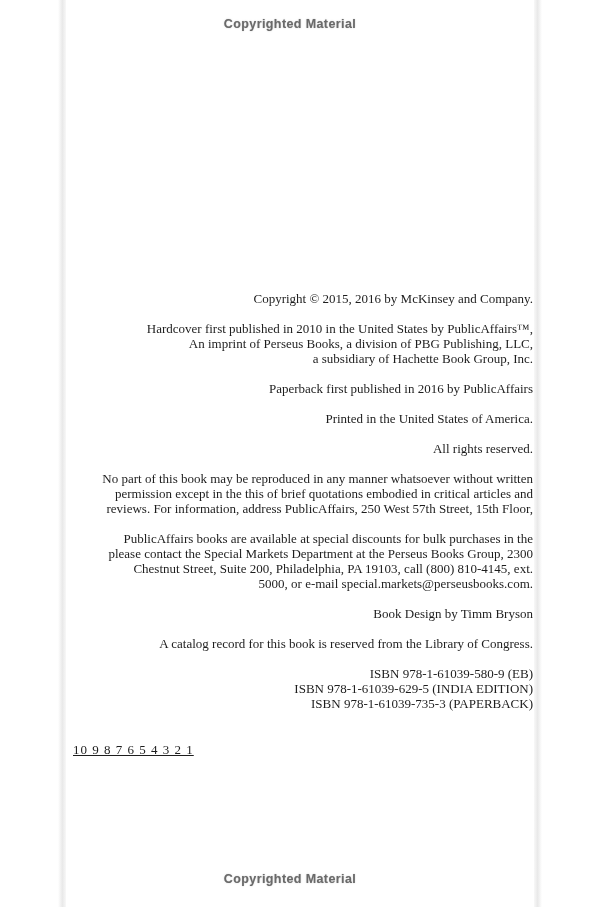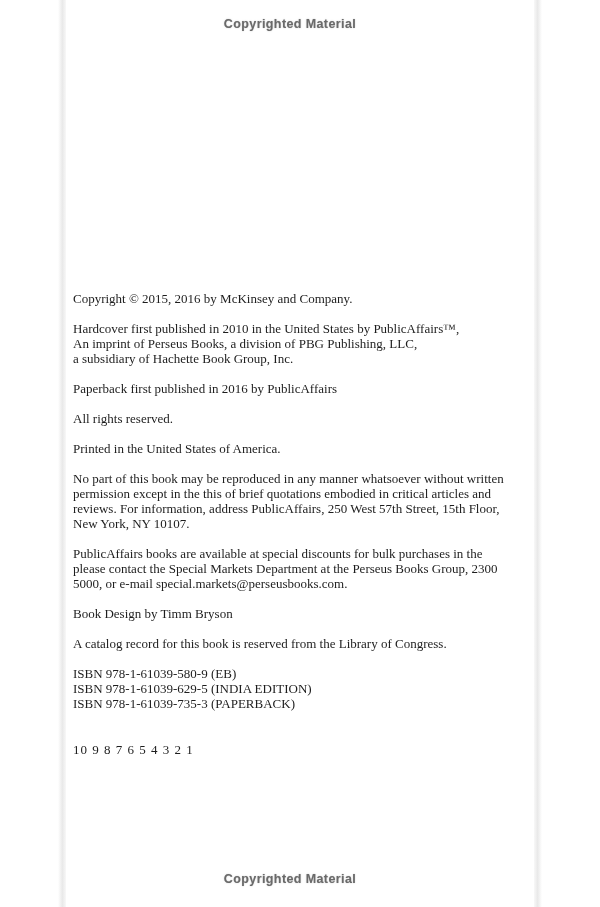--- a/index.html
+++ b/index.html
@@ -49,24 +49,25 @@
     top: 291px;
     width: 460px;
     font-size: 13px;
     line-height: 15px;
     color: #1d1d1d;
   }
   .para {
     margin: 0 0 15px 0;
     padding: 0;
   }
-  .line { display: block; }
+  .line { display: block; text-align: right; }
   .printers-key {
     margin-top: 31px;
     letter-spacing: 1px;
+    text-decoration: underline;
   }
 </style>
 </head>
 <body>
 
 <div>
 
   <div class="page-edge left"></div>
   <div class="page-edge right"></div>
 
@@ -82,37 +83,37 @@
       <span class="line">Hardcover first published in 2010 in the United States by PublicAffairs™,</span>
       <span class="line">An imprint of Perseus Books, a division of PBG Publishing, LLC,</span>
       <span class="line">a subsidiary of Hachette Book Group, Inc.</span>
     </p>
 
     <p class="para">
       <span class="line">Paperback first published in 2016 by PublicAffairs</span>
     </p>
 
     <p class="para">
-      <span class="line">All rights reserved.</span>
+      <span class="line">Printed in the United States of America.</span>
     </p>
 
     <p class="para">
-      <span class="line">Printed in the United States of America.</span>
+      <span class="line">All rights reserved.</span>
     </p>
 
     <p class="para">
       <span class="line">No part of this book may be reproduced in any manner whatsoever without written</span>
       <span class="line">permission except in the this of brief quotations embodied in critical articles and</span>
       <span class="line">reviews. For information, address PublicAffairs, 250 West 57th Street, 15th Floor,</span>
-      <span class="line">New York, NY 10107.</span>
     </p>
 
     <p class="para">
       <span class="line">PublicAffairs books are available at special discounts for bulk purchases in the</span>
       <span class="line">please contact the Special Markets Department at the Perseus Books Group, 2300</span>
+      <span class="line">Chestnut Street, Suite 200, Philadelphia, PA 19103, call (800) 810-4145, ext.</span>
       <span class="line">5000, or e-mail special.markets@perseusbooks.com.</span>
     </p>
 
     <p class="para">
       <span class="line">Book Design by Timm Bryson</span>
     </p>
 
     <p class="para">
       <span class="line">A catalog record for this book is reserved from the Library of Congress.</span>
     </p>

